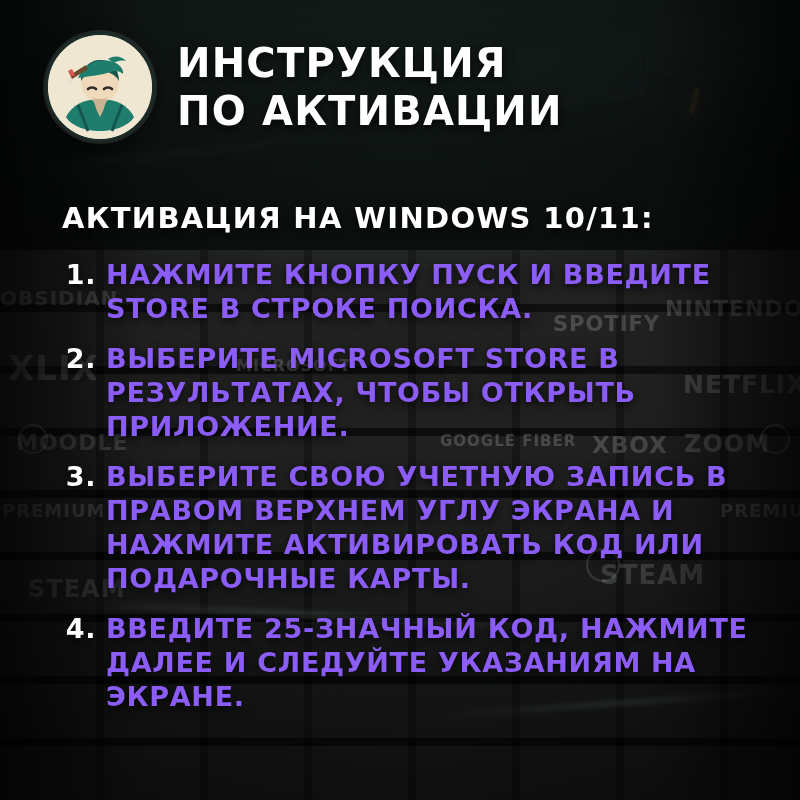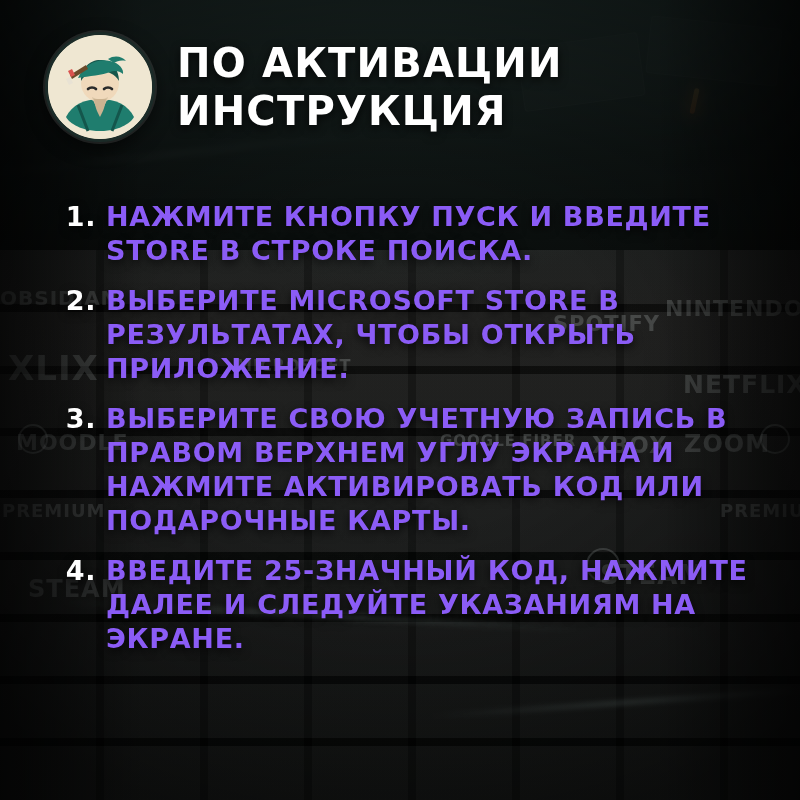--- a/index.html
+++ b/index.html
@@ -229,26 +229,27 @@
         <path d="M60 24c6-4 14-3 18 2-5-1-9 0-12 2z" fill="#1f7d6e"></path>
         <path d="M40 54c2-2 6-2 8 0M56 54c2-2 6-2 8 0" stroke="#2b2b2b" stroke-width="2.6" fill="none" stroke-linecap="round"></path>
         <path d="M44 62c2 7 6 12 8 16 2-4 6-9 8-16-5 3-11 3-16 0z" fill="#d8c4a4"></path>
         <path d="M46 64h12c-1 9-4 14-6 18-2-4-5-9-6-18z" fill="#cbb391"></path>
         <path d="M22 40l16-10 2 4-16 10z" fill="#6b4a2a"></path>
         <path d="M20 36l4-2 3 6-4 2z" fill="#d9534f"></path>
         <path d="M18 44l4-2 3 6-4 2z" fill="#e8e2d4"></path>
       </svg>
     </div>
     <div class="title-block">
+      <div class="title-line">ИНСТРУКЦИЯ</div>
       <div class="title-line">ПО АКТИВАЦИИ</div>
-      <div class="title-line">ИНСТРУКЦИЯ</div>
     </div>
   </div>
 
   <div class="content">
+    <div class="section-heading">АКТИВАЦИЯ НА WINDOWS 10/11:</div>
     <ol class="steps" id="steps-list">
         <li class="step">
           <span class="step-num">1.</span>
           <span class="step-text">НАЖМИТЕ КНОПКУ ПУСК И ВВЕДИТЕ STORE В СТРОКЕ ПОИСКА.</span>
         </li>
         <li class="step">
           <span class="step-num">2.</span>
           <span class="step-text">ВЫБЕРИТЕ MICROSOFT STORE В РЕЗУЛЬТАТАХ, ЧТОБЫ ОТКРЫТЬ ПРИЛОЖЕНИЕ.</span>
         </li>
         <li class="step">

